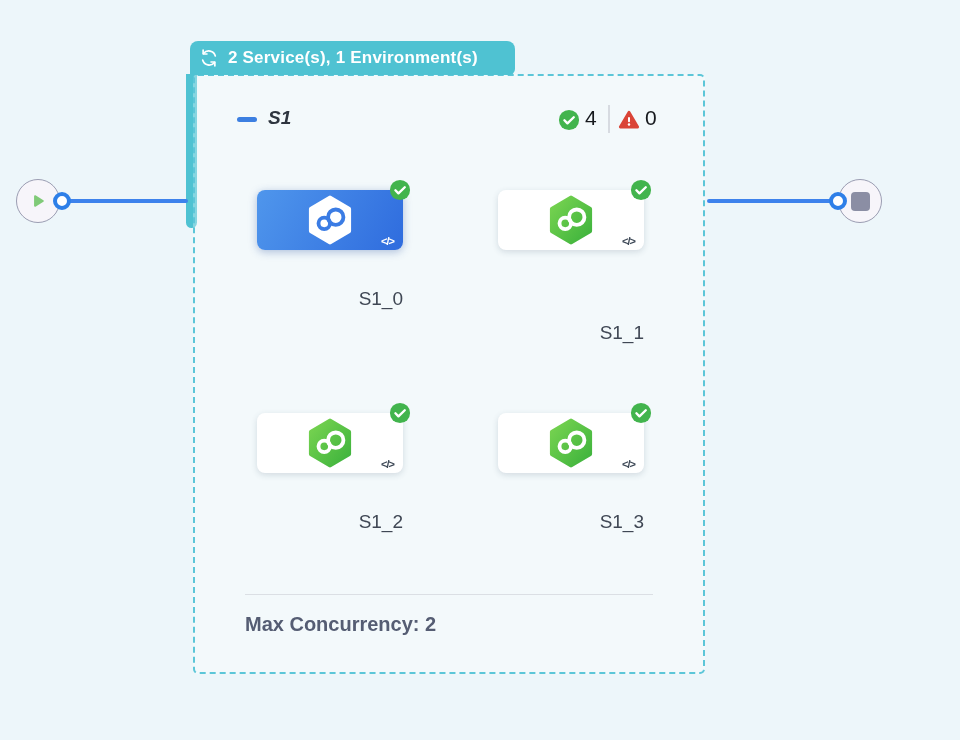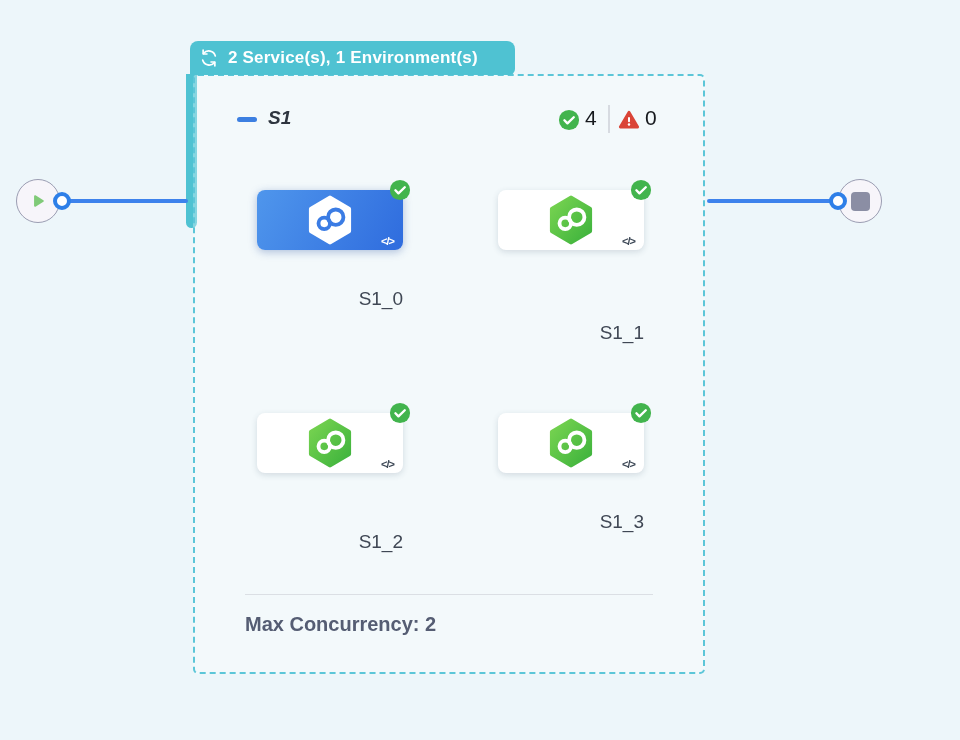--- a/index.html
+++ b/index.html
@@ -205,21 +205,21 @@
     <svg width="22" height="22" viewBox="0 0 24 24">
       <circle cx="12" cy="12" r="11" fill="#42b44d"></circle>
       <path d="M7 12.3 l3.3 3.3 L17.2 9" stroke="#ffffff" stroke-width="2.6" fill="none" stroke-linecap="round" stroke-linejoin="round"></path>
     </svg>
   </span>
   <span class="code-icon">&lt;/&gt;</span>
 </div>
 
 <div class="abs service-label" style="left:257px;top:288px;">S1_0</div>
 <div class="abs service-label" style="left:498px;top:274px;margin-top:48px;">S1_1</div>
-<div class="abs service-label" style="left:257px;top:511px;margin-top:20px;">S1_2</div>
+<div class="abs service-label" style="left:257px;top:511px;">S1_2</div>
 <div class="abs service-label" style="left:498px;top:511px;">S1_3</div>
 
 <div class="abs footer-divider"></div>
 <div class="abs max-concurrency">Max Concurrency: 2</div>
 
 <div class="abs edge" style="left:707px;top:199px;width:131px;"></div>
 <div class="abs port" style="left:829px;top:192px;"></div>
 <div class="abs round-node" style="left:838px;top:179px;">
   <span class="stop-square"></span>
 </div>

